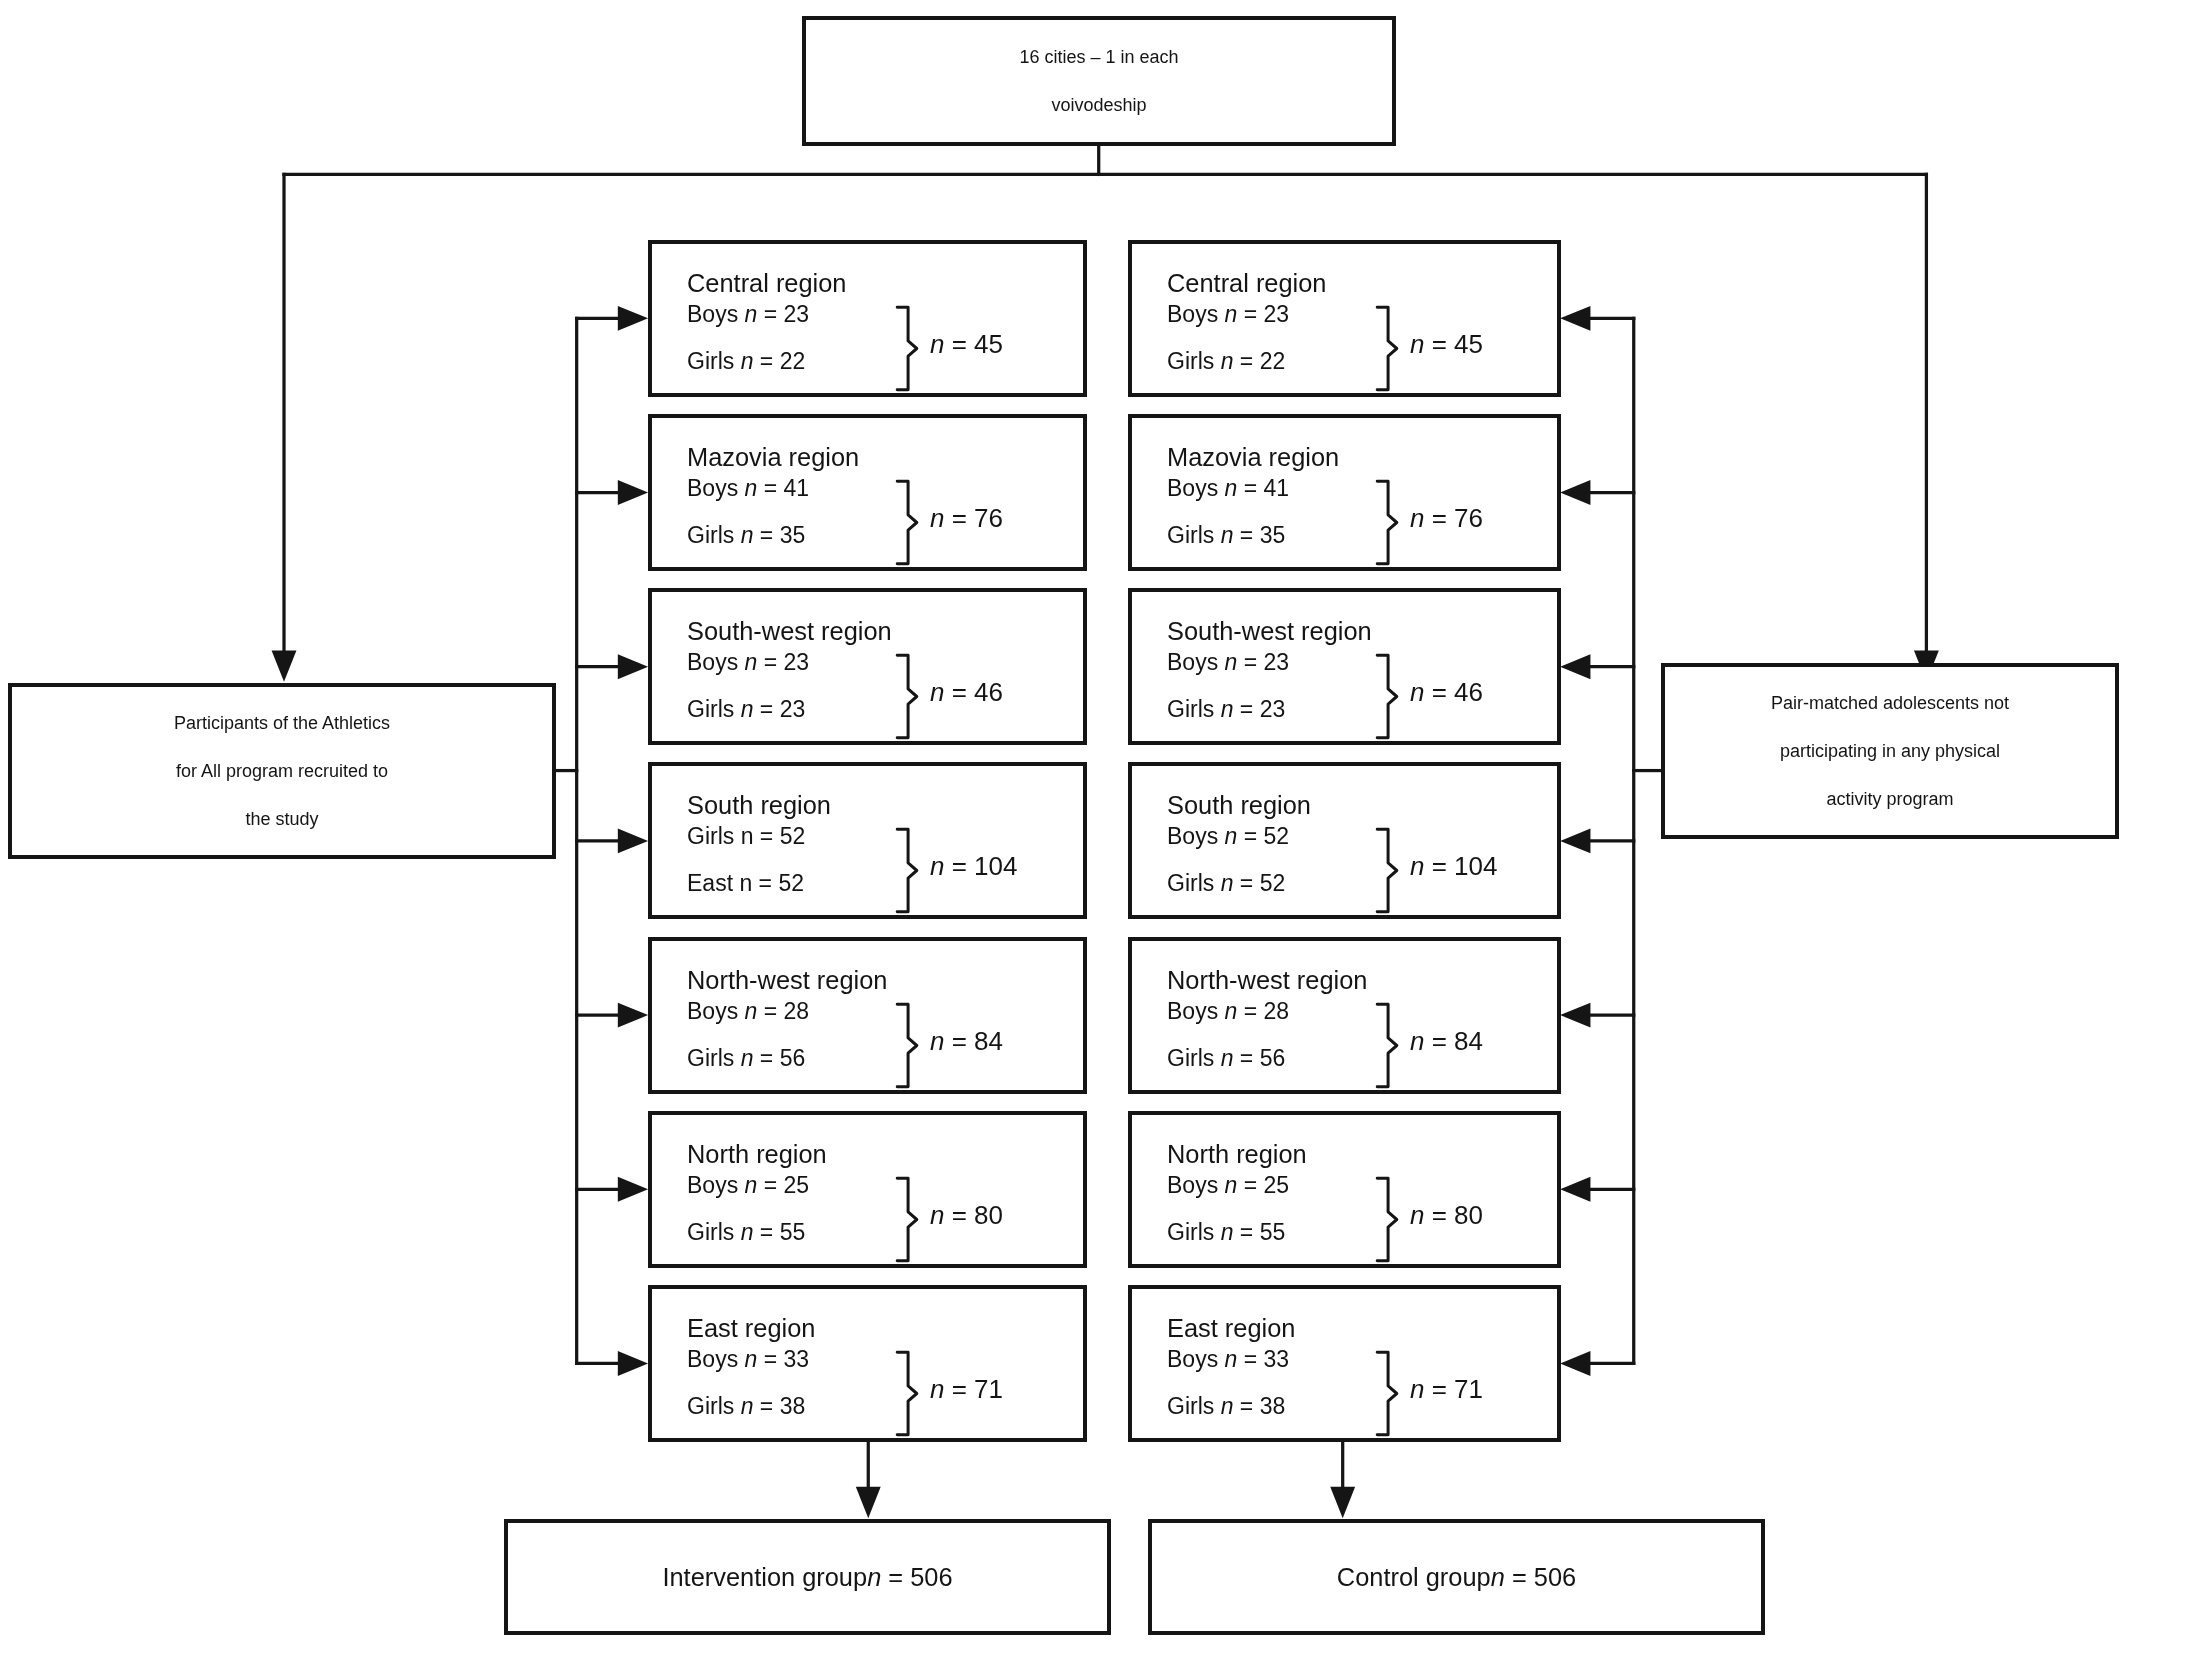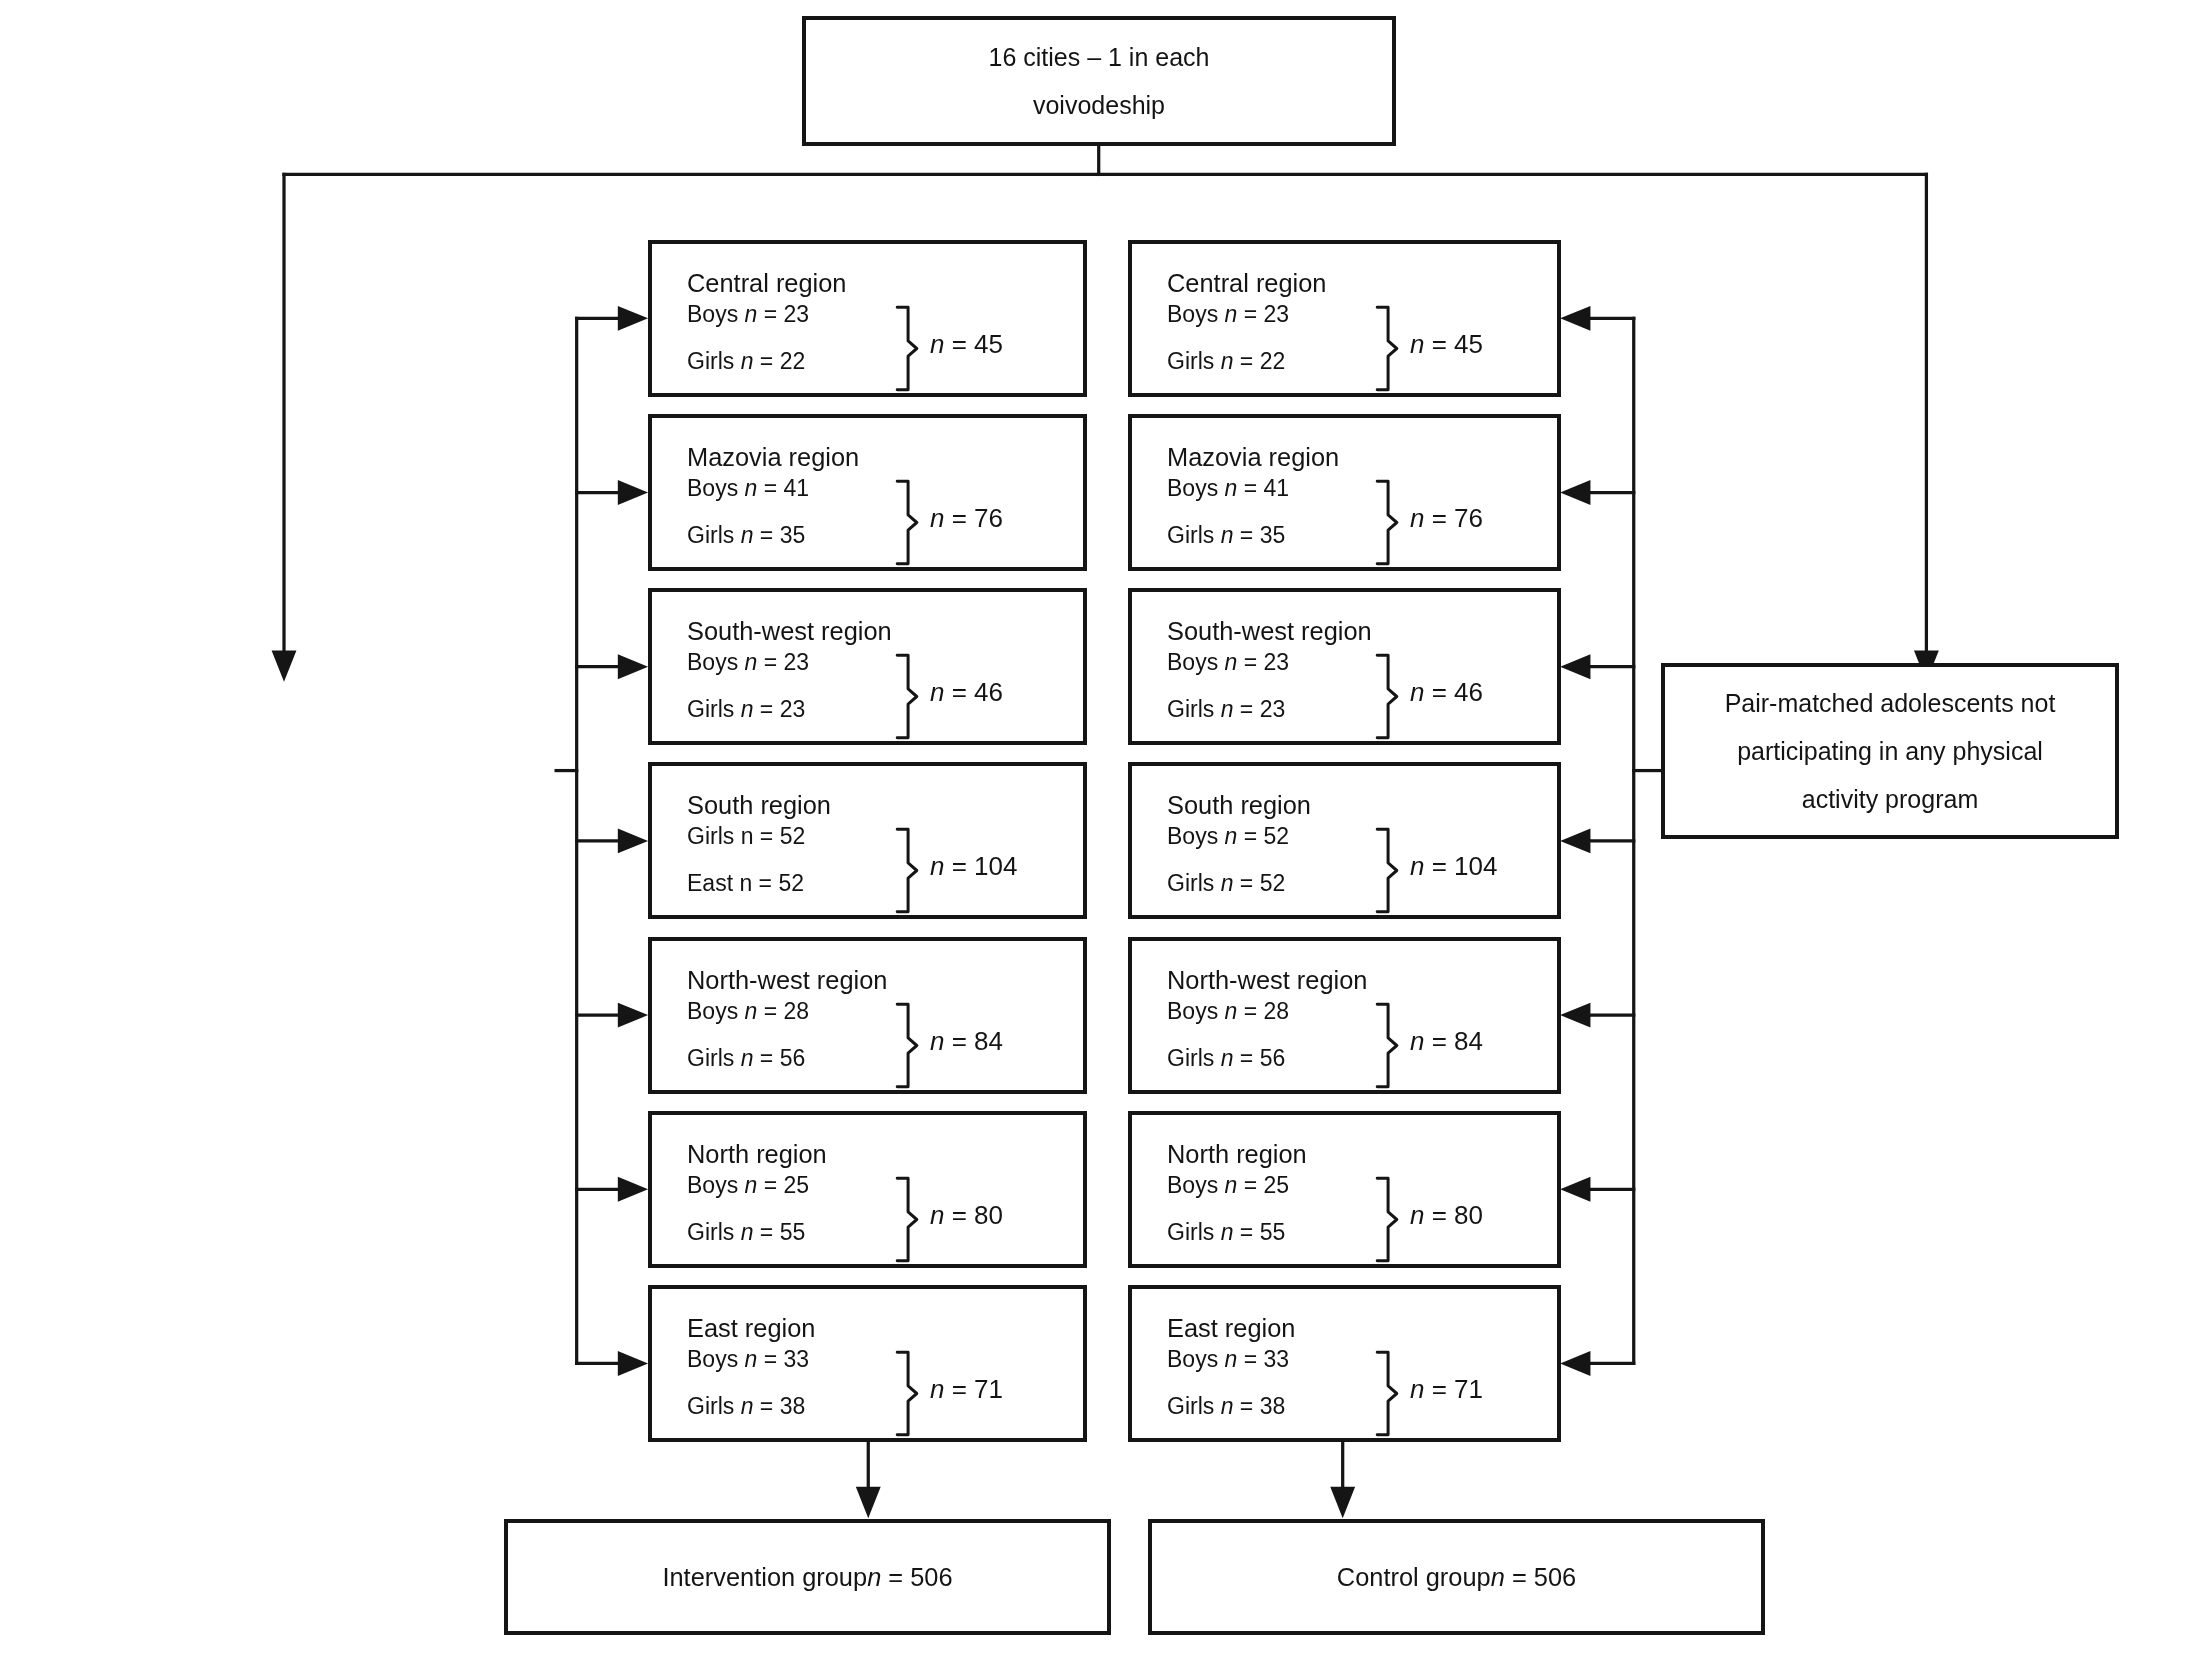--- a/index.html
+++ b/index.html
@@ -2,21 +2,21 @@
 <html style="font-size:8.7px"><head>
 <meta charset="utf-8">
 <style>
   html,body{margin:0;padding:0;background:#fff;}
   #canvas{position:relative;width:2205px;height:1658px;background:#fff;
           font-family:"Liberation Sans",sans-serif;color:#141414;}
   .overlay{position:absolute;left:0;top:0;}
   .box{position:absolute;box-sizing:border-box;background:#fff;border:4.9px solid #151515;}
   .rbox{position:absolute;box-sizing:border-box;background:#fff;border:4.3px solid #151515;height:157px;}
   .center{display:flex;align-items:center;justify-content:center;text-align:center;}
-  .big{font-size:25px;line-height:48px;white-space:pre-line;}
+  .big{font-size:18px;line-height:48px;white-space:pre-line;}
   .colL{left:648px;width:439px;}
   .colR{left:1128px;width:433px;}
   .r0{top:240px}.r1{top:414px}.r2{top:588px}.r3{top:762px}
   .r4{top:937px}.r5{top:1111px}.r6{top:1285px}
   .rtitle{position:absolute;left:35px;top:13px;font-size:25.4px;white-space:nowrap;margin-top:12px;}
   .rline{position:absolute;left:35px;font-size:23px;white-space:nowrap;}
   .lboys{top:57px}.lgirls{top:104px}
   .brace{position:absolute;left:243px;top:61px;}
   .rtotal{position:absolute;left:278px;top:85px;font-size:26px;white-space:nowrap;}
   .res{position:absolute;box-sizing:border-box;background:#fff;border:4.9px solid #151515;height:116px;
@@ -76,20 +76,25 @@
       <polygon points="2884,2198 2940,2175 2940,2221"></polygon>
       <polygon points="2884,2520 2940,2497 2940,2543"></polygon>
     </g>
   </svg>
 
   <div class="box center big" style="left:802px;top:16px;width:594px;height:130px">
     <div>16 cities – 1 in each
 voivodeship</div>
   </div>
 
+  <div class="box center big" style="left:8px;top:683px;width:548px;height:176px">
+    <div>Participants of the Athletics
+for All program recruited to
+the study</div>
+  </div>
 
   <div class="box center big" style="left:1661px;top:663px;width:458px;height:176px">
     <div>Pair-matched adolescents not
 participating in any physical
 activity program</div>
   </div>
 
   <div class="rbox colL r0">
     <div class="rtitle">Central region</div>
     <div class="rline lboys"><span>Boys </span><i>n</i><span> = 23</span></div>

